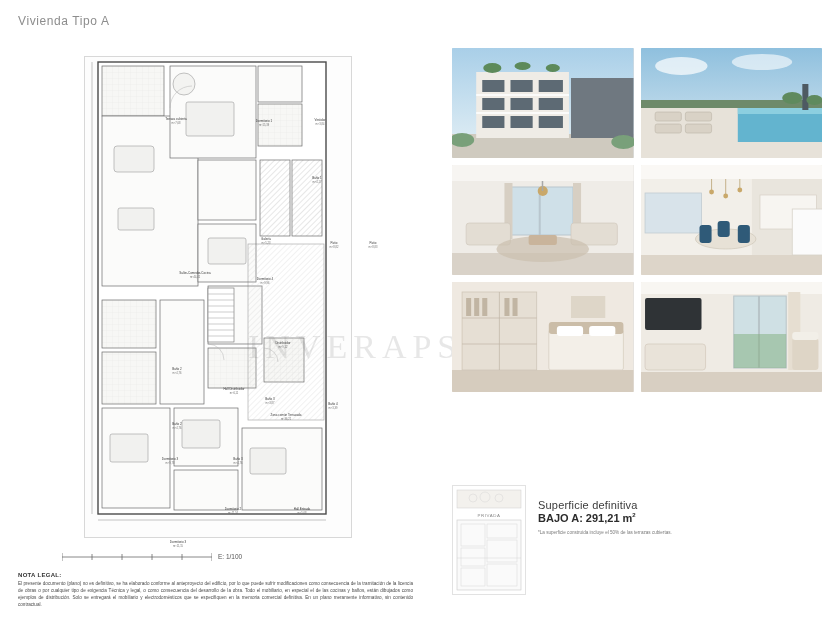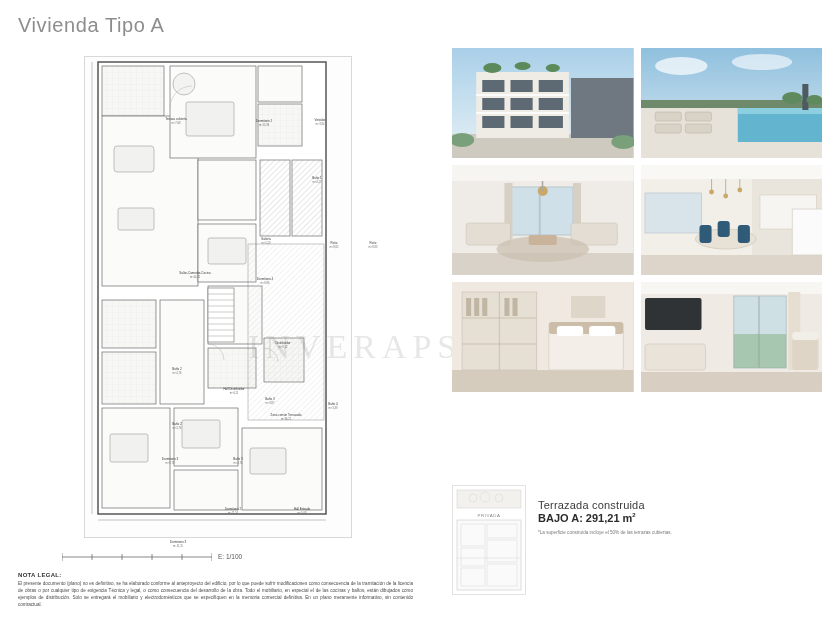--- a/index.html
+++ b/index.html
@@ -15,21 +15,21 @@
   }
   
   .header{
     position:absolute;left:18px;top:14px;
     display:flex;align-items:baseline;gap:8px;
   }
   .header .main{
     font-size:21px;letter-spacing:1.2px;color:#2b2b2b;font-weight:400;
   }
   .header .sub{
-    font-size:20px;letter-spacing:.6px;color:#8d8d8d;font-weight:400;
+    font-size:12px;letter-spacing:.6px;color:#8d8d8d;font-weight:400;
   }
   
   .plan-wrap{
     position:absolute;left:58px;top:48px;width:320px;height:500px;
   }
   .plan-box{
     position:absolute;left:26px;top:8px;width:266px;height:480px;
     background:#fdfdfd;
     border:1px solid #d8d8d8;
   }
@@ -418,21 +418,21 @@
           <rect x="34" y="54" width="30" height="22"></rect>
             <rect x="8" y="62" width="24" height="18"></rect>
           <rect x="8" y="82" width="24" height="18"></rect>
             <rect x="34" y="78" width="30" height="22"></rect>
           <line x1="4" y1="72" x2="68" y2="72"></line>
         </g>
       </svg>
       <div class="cap">PRIVADA</div>
     </div>
     <div class="surface-txt">
-      <div class="l1">Terrazada construida</div>
+      <div class="l1">Superficie definitiva</div>
       <div class="l2">
         <span>BAJO A: 291,21 m</span><sup>2</sup>
       </div>
       <div class="note">*La superficie construida incluye el 50% de las terrazas cubiertas.</div>
     </div>
   </div>
 
 </div>
 
 </body></html>

